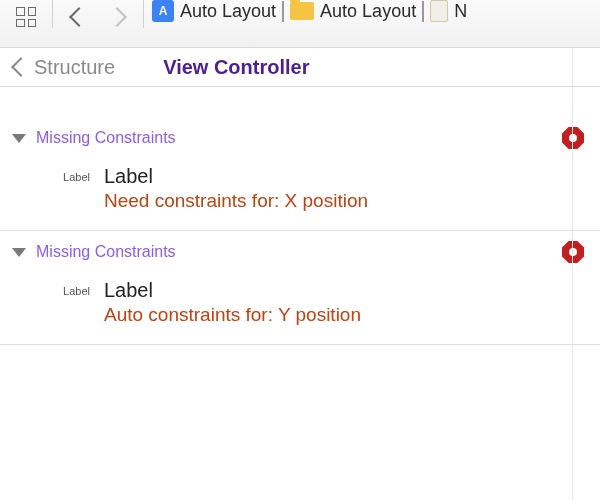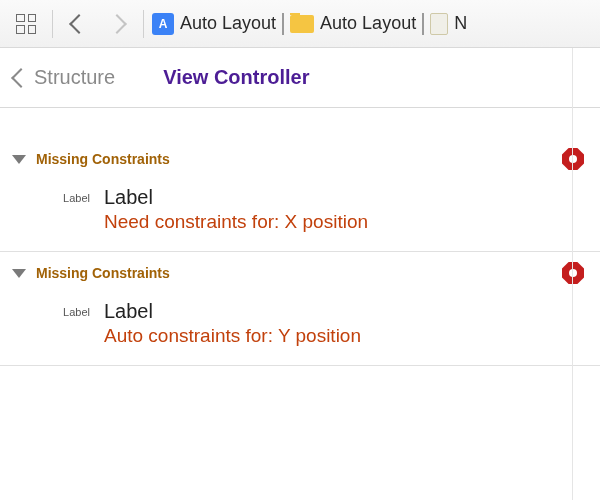--- a/index.html
+++ b/index.html
@@ -1,20 +1,20 @@
 <!DOCTYPE html>
 <html><head>
 <meta charset="utf-8">
 <style>
   * { box-sizing: border-box; margin: 0; padding: 0; }
   html, body { width: 600px; height: 500px; font-family: -apple-system, "Helvetica Neue", Arial, sans-serif; background: #fff; color: #1a1a1a; }
   .toolbar {
     height: 48px;
     display: flex;
-    align-items: center;
+    align-items: flex-start;
     padding: 0 8px;
     gap: 2px;
     border-bottom: 1px solid #d9d9d9;
     background: linear-gradient(#fafafa, #f1f1f1);
   }
   .tb-btn {
     width: 36px; height: 34px;
     border: 1px solid transparent;
     border-radius: 5px;
     display: flex; align-items: center; justify-content: center;
@@ -29,21 +29,21 @@
   .grid-icon span { border: 1.5px solid #6b6b6b; }
   .breadcrumb { display: flex; align-items: center; gap: 6px; font-size: 18px; color: #2a2a2a; overflow: hidden; white-space: nowrap; }
   .breadcrumb .proj-icon { width: 22px; height: 22px; background: #3b82f6; border-radius: 3px; position: relative; }
   .breadcrumb .proj-icon::after{content:"A";position:absolute;inset:0;display:flex;align-items:center;justify-content:center;color:#fff;font-size:12px;font-weight:bold;}
   .breadcrumb .folder-icon { width: 24px; height: 18px; background: #f5c542; border-radius: 2px; position: relative; }
   .breadcrumb .folder-icon::before{content:"";position:absolute;top:-4px;left:0;width:10px;height:4px;background:#f5c542;border-radius:2px 2px 0 0;}
   .breadcrumb .file-icon { width: 18px; height: 22px; background: #f0efe8; border: 1px solid #cfc9a8; border-radius: 2px; position: relative; }
   .breadcrumb .bc-chev { color: #9a9a9a; }
   .breadcrumb .cut { font-size: 18px; }
   .header {
-    height: 60px;
+    height: 39px;
     display: flex;
     align-items: center;
     padding: 0 14px;
     border-bottom: 1px solid #d9d9d9;
     gap: 18px;
   }
   .back-group { display: flex; align-items: center; gap: 6px; color: #8a8a8a; font-size: 20px; }
   .back-group .chev { border-color: #8a8a8a; }
   .header-title { font-size: 20px; font-weight: 700; color: #4c1d95; margin-left: 30px; }
   .content { padding: 0; }
@@ -51,21 +51,21 @@
   .section-top-gap { height: 30px; }
   .section-header {
     display: flex; align-items: center; padding: 10px 16px 10px 12px; gap: 10px;
   }
   .disclosure {
     width: 0; height: 0;
     border-left: 7px solid transparent;
     border-right: 7px solid transparent;
     border-top: 9px solid #7a7a7a;
   }
-  .section-title { font-size: 14px; font-weight: 700; color: #a16207; flex: 1; }
+  .section-title { font-size: 16px; font-weight: 400; color: #8b5cf6; flex: 1; }
   .err-badge {
     width: 22px; height: 22px; position: relative;
   }
   .octagon {
     width: 22px; height: 22px; background: #c41e1e;
     clip-path: polygon(30% 0%, 70% 0%, 100% 30%, 100% 70%, 70% 100%, 30% 100%, 0% 70%, 0% 30%);
     display:flex;align-items:center;justify-content:center;
   }
   .octagon .dot{width:8px;height:8px;border-radius:50%;background:#fff;}
   .issue-row { display: flex; align-items: flex-start; padding: 6px 16px 18px 56px; gap: 14px; }

